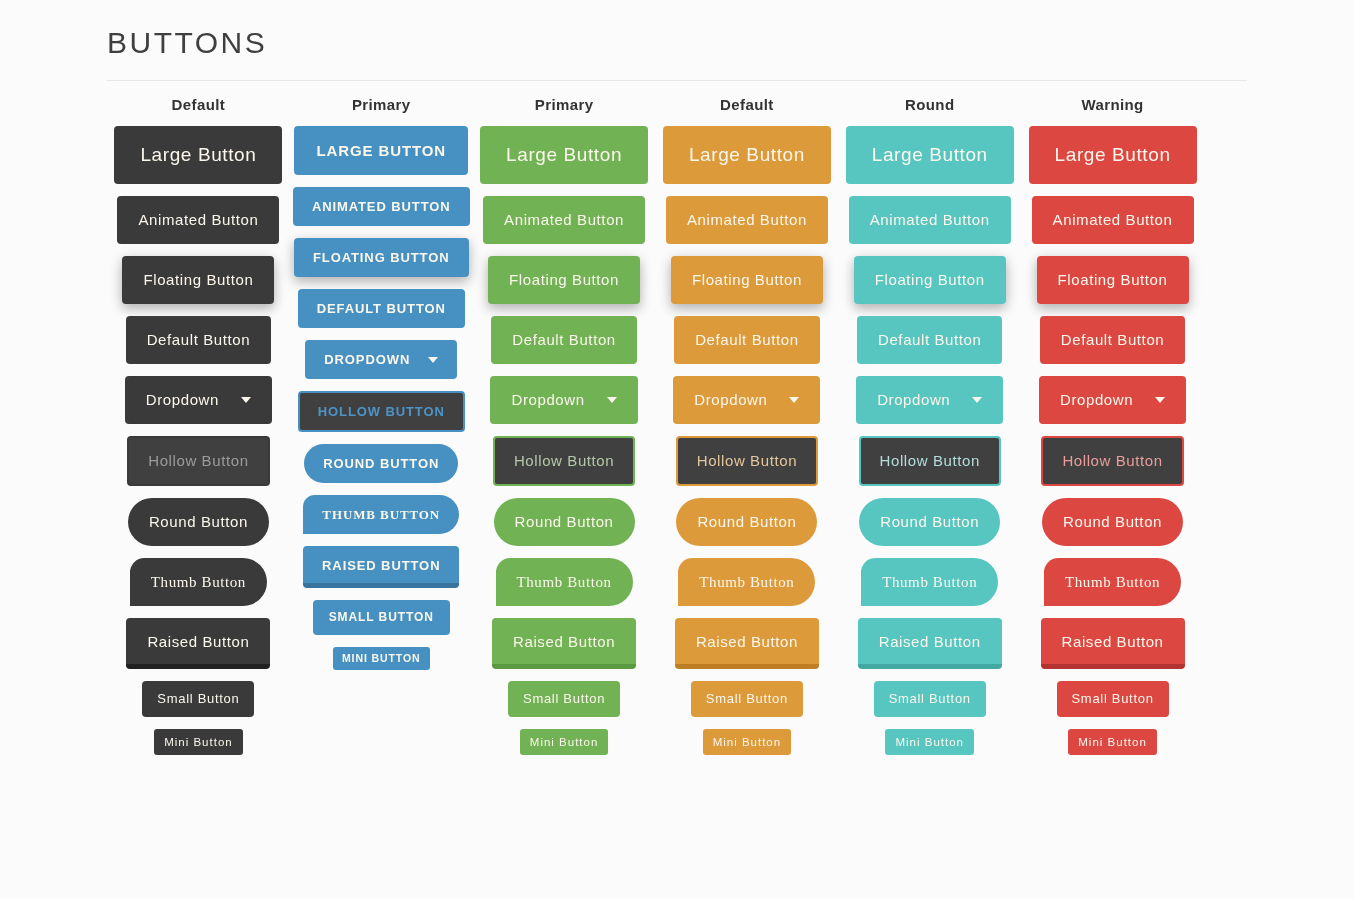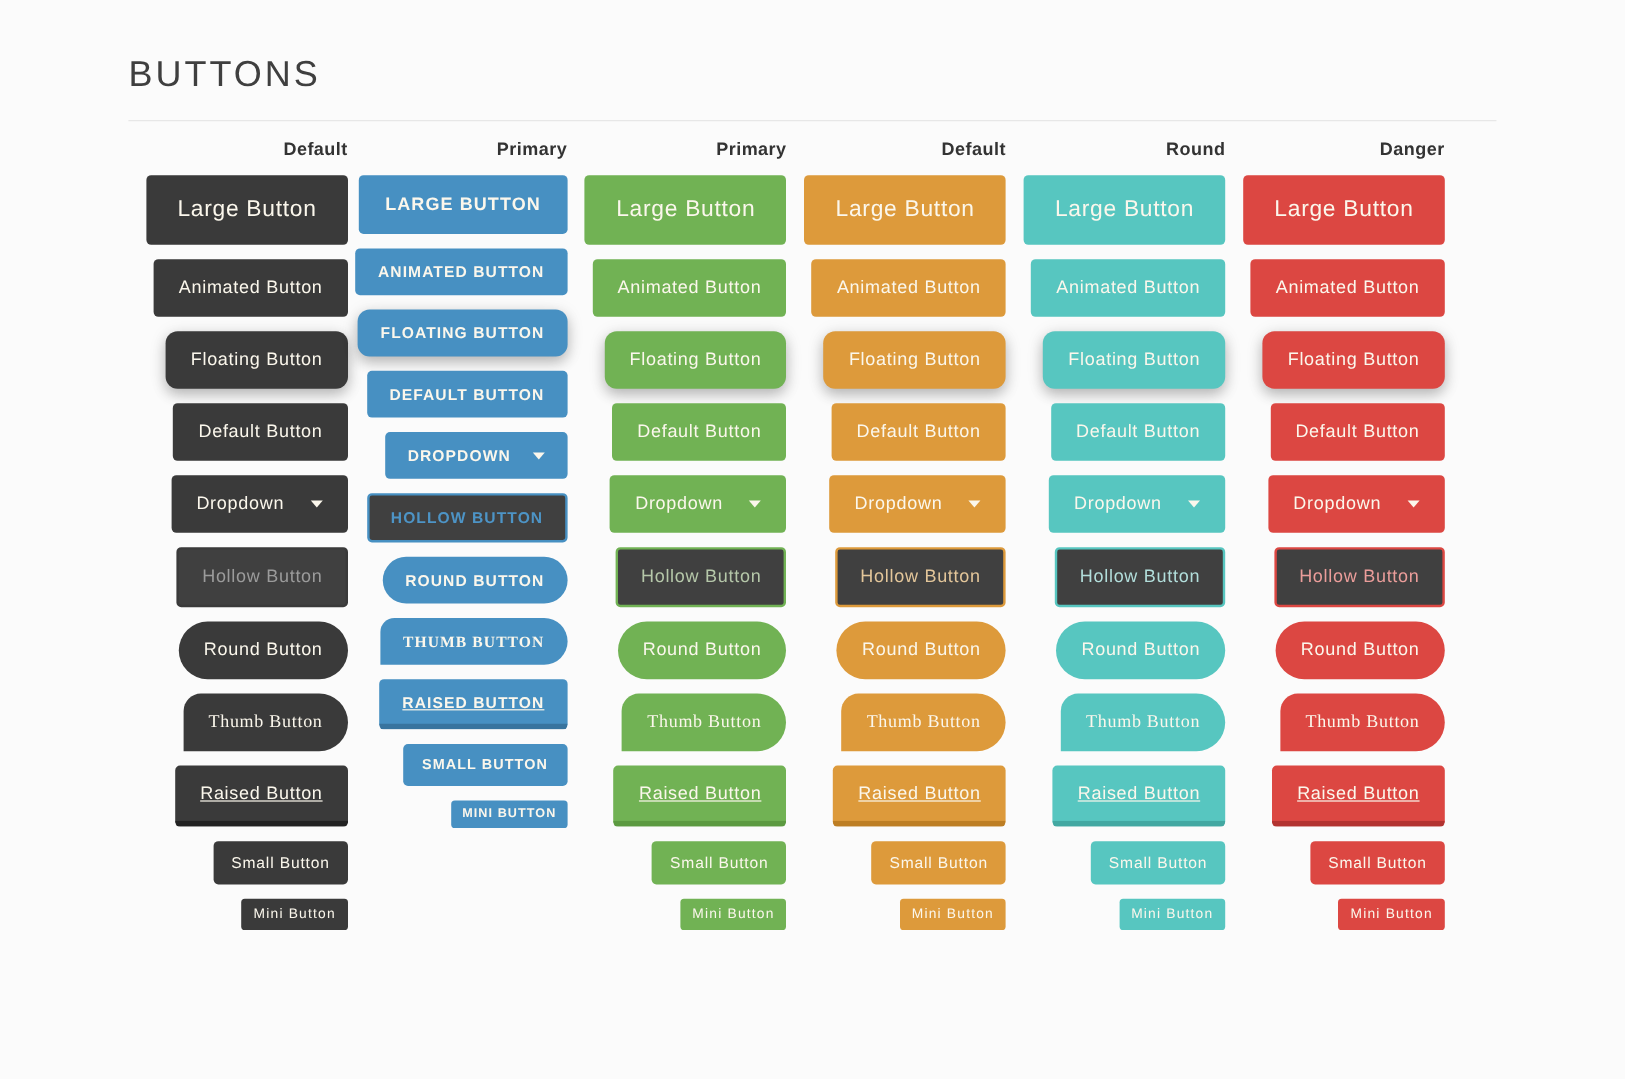--- a/index.html
+++ b/index.html
@@ -4,42 +4,42 @@
 <style>
   * { box-sizing: border-box; }
   html, body {
     margin: 0;
     padding: 0;
     background: #fbfbfb;
     font-family: "Liberation Sans", sans-serif;
     min-height: 899px;
   }
   .container {
-    padding: 46px 0 40px 107px;
+    padding: 26px 0 40px 107px;
     width: 1204px;
   }
   .page-title {
     font-size: 30px;
     font-weight: 300;
     letter-spacing: 2.5px;
     color: #3f3f3f;
     margin: 0 0 20px 0;
   }
   .divider {
     width: 1140px;
     height: 1px;
     background: #e7e7e7;
     margin: 0 0 15px 0;
   }
   .columns { display: flex; }
   .col {
     width: 195px;
     display: flex;
     flex-direction: column;
-    align-items: flex-end;
+    align-items: center;
     gap: 12px;
   }
   .col-header {
     font-size: 15px;
     font-weight: 700;
     color: #333333;
     letter-spacing: 0.4px;
     margin: 0;
     line-height: 18px;
   }
@@ -54,38 +54,37 @@
     font-size: 15px;
     line-height: 18px;
     letter-spacing: 0.6px;
     padding: 15px 21px;
     cursor: pointer;
     white-space: nowrap;
   }
   .btn-large  { font-size: 19px; line-height: 22px; padding: 18px 26px; }
   .btn-floating {
     box-shadow: 0 5px 11px rgba(0,0,0,0.22), 0 2px 15px rgba(0,0,0,0.10);
-    border-radius: 10px;
   }
   .caret {
     width: 0; height: 0;
     border-left: 5px solid transparent;
     border-right: 5px solid transparent;
     border-top: 6px solid currentColor;
     margin-left: 22px;
   }
   .btn-hollow {
     background: #404040;
     border: 2px solid var(--c);
     color: var(--muted);
     padding: 14px 19px;
   }
   .btn-round  { border-radius: 26px; }
   .btn-thumb  { border-radius: 15px 25px 25px 0; font-family: Liberation Serif, serif; }
-  .btn-raised { border-bottom: 5px solid var(--edge); padding-bottom: 13px; text-decoration: underline; }
+  .btn-raised { border-bottom: 5px solid var(--edge); padding-bottom: 13px; }
   .btn-small  { font-size: 13px; line-height: 16px; padding: 10px 15px; letter-spacing: 0.7px; }
   .btn-mini   { font-size: 11.5px; line-height: 14px; padding: 6px 10px; letter-spacing: 1px; border-radius: 3px; }
 
   
   .upper .btn        { font-weight: 700; font-size: 13px; line-height: 15px; padding: 12px 19px; letter-spacing: 0.9px; }
   .upper .btn-large  { font-size: 15px; line-height: 17px; padding: 16px 22px; }
   .upper .btn-hollow { padding: 11px 18px; }
   .upper .btn-raised { padding-bottom: 10px; }
   .upper .btn-small  { font-size: 12px; line-height: 15px; padding: 10px 16px; }
   .upper .btn-mini   { font-size: 10.5px; line-height: 13px; padding: 5px 9px; }
@@ -282,21 +281,21 @@
         </button>
         <button class="btn btn-small">
           <span>Small Button</span>
         </button>
         <button class="btn btn-mini">
           <span>Mini Button</span>
         </button>
       </div>
 
   <div class="col" style="--c: #dc4742; --edge: #b23330; --muted: #eb9d9a;">
-    <h2 class="col-header">Danger</h2>
+    <h2 class="col-header">Warning</h2>
   <button class="btn btn-large">
           <span>Large Button</span>
         </button>
         <button class="btn btn-animated">
           <span>Animated Button</span>
         </button>
         <button class="btn btn-floating">
           <span>Floating Button</span>
         </button>
         <button class="btn btn-default">

